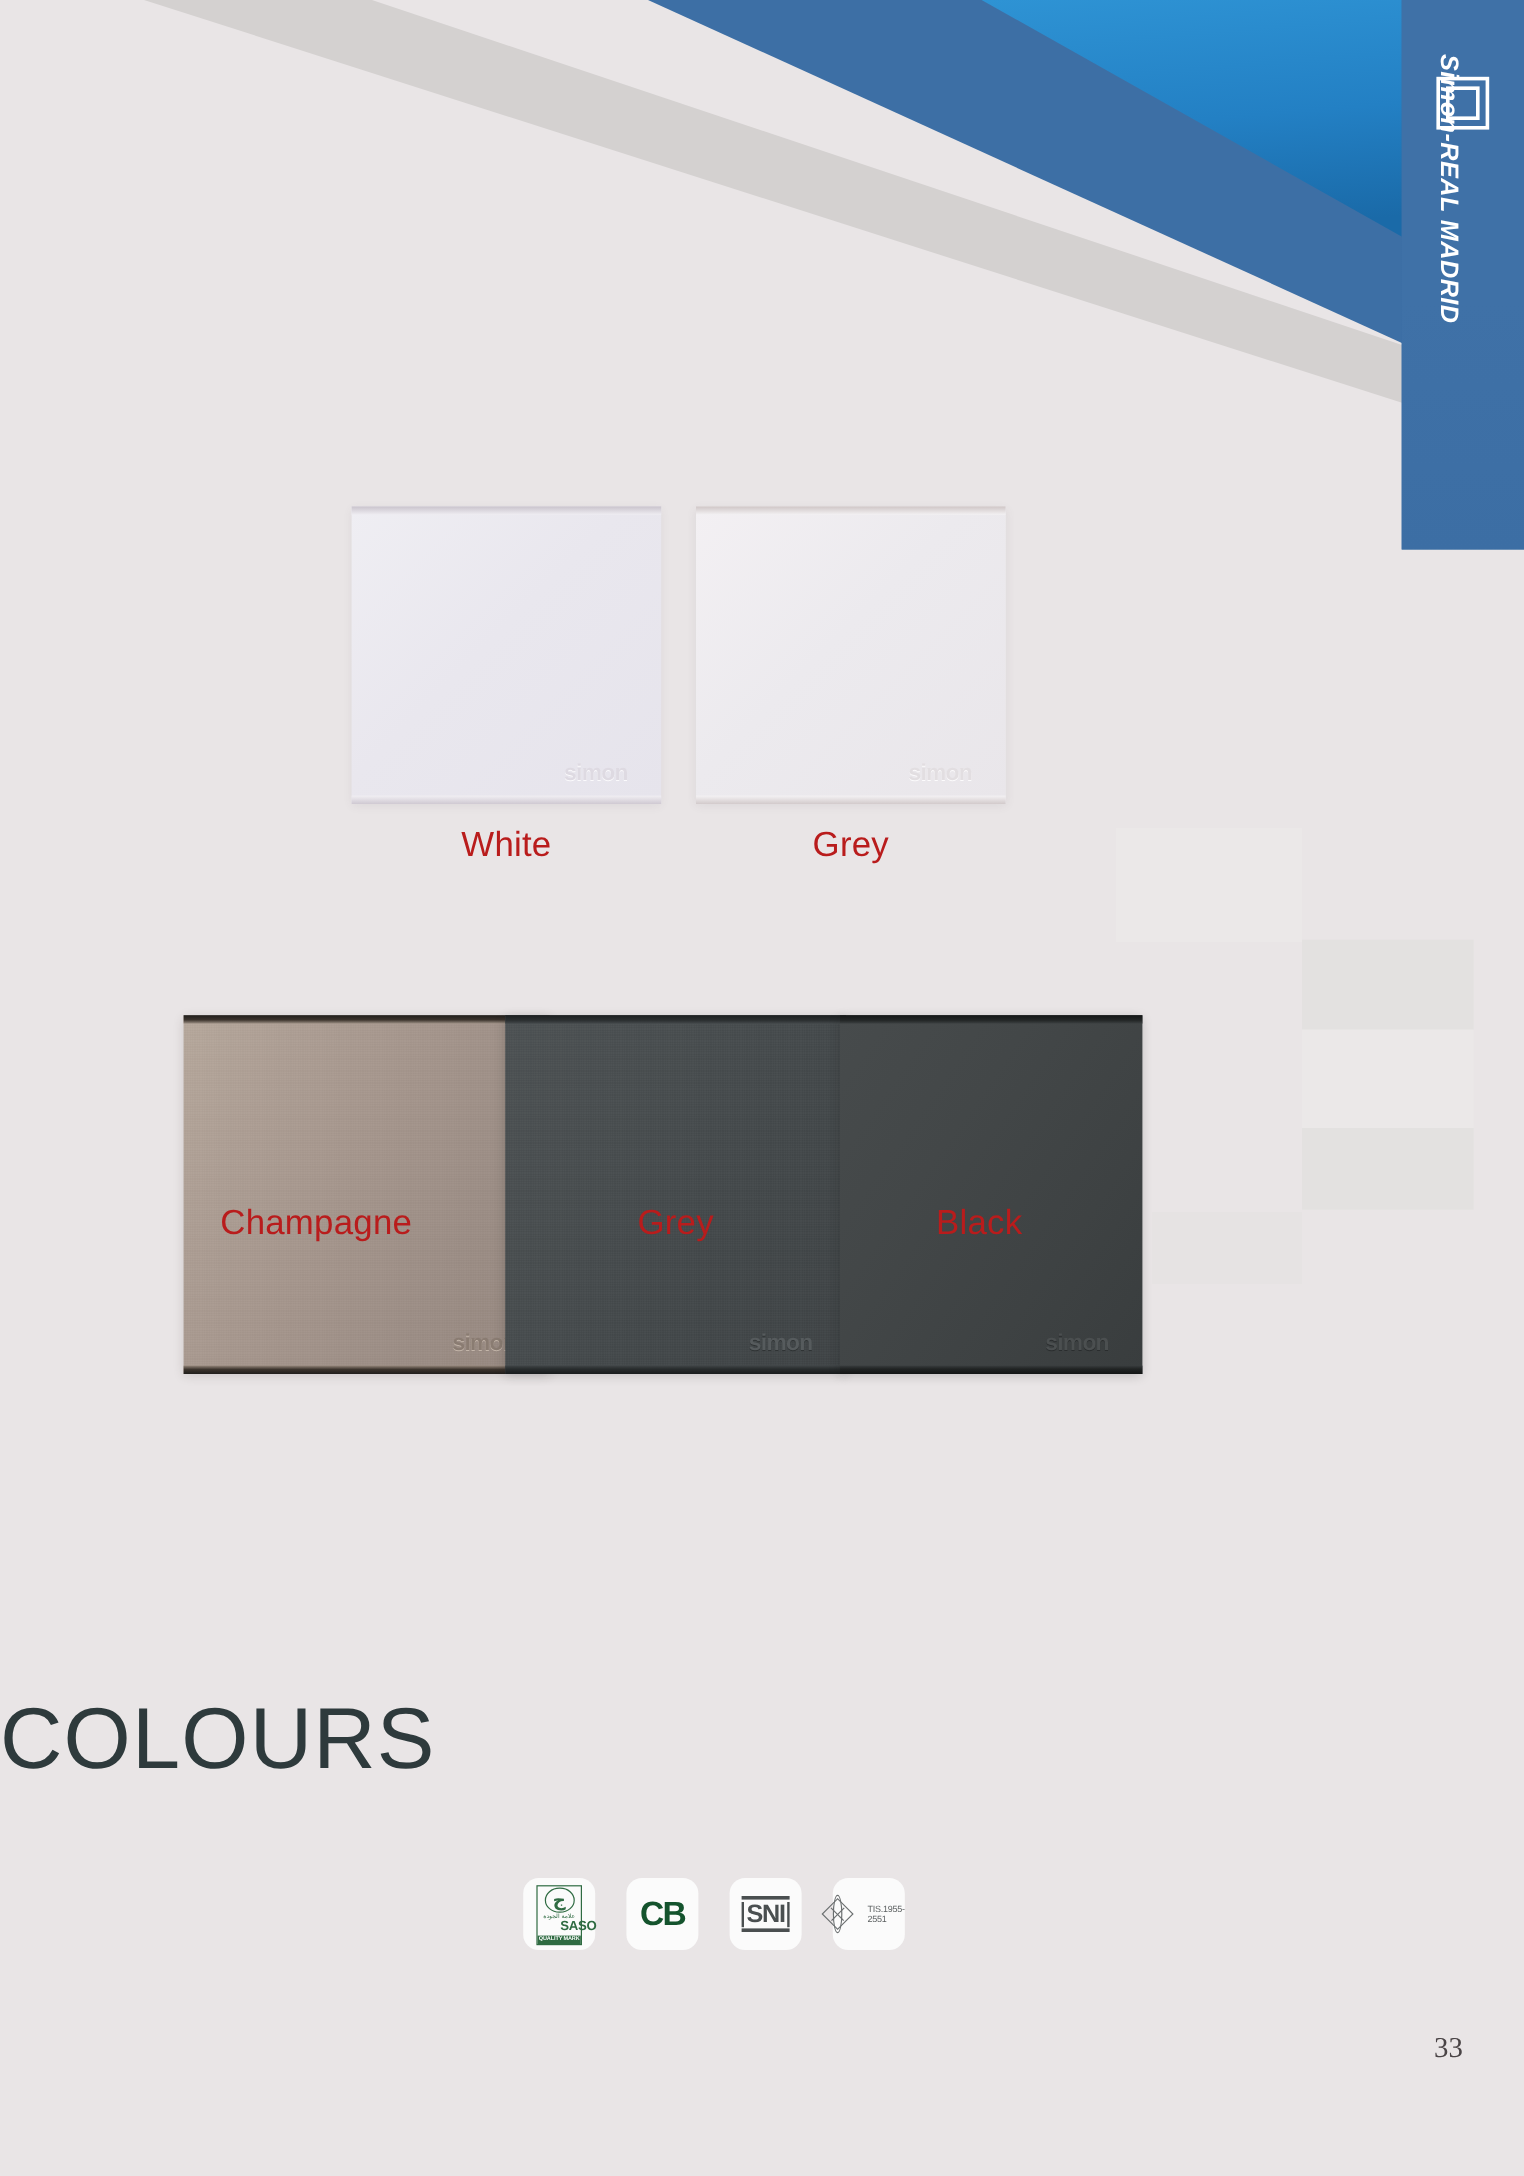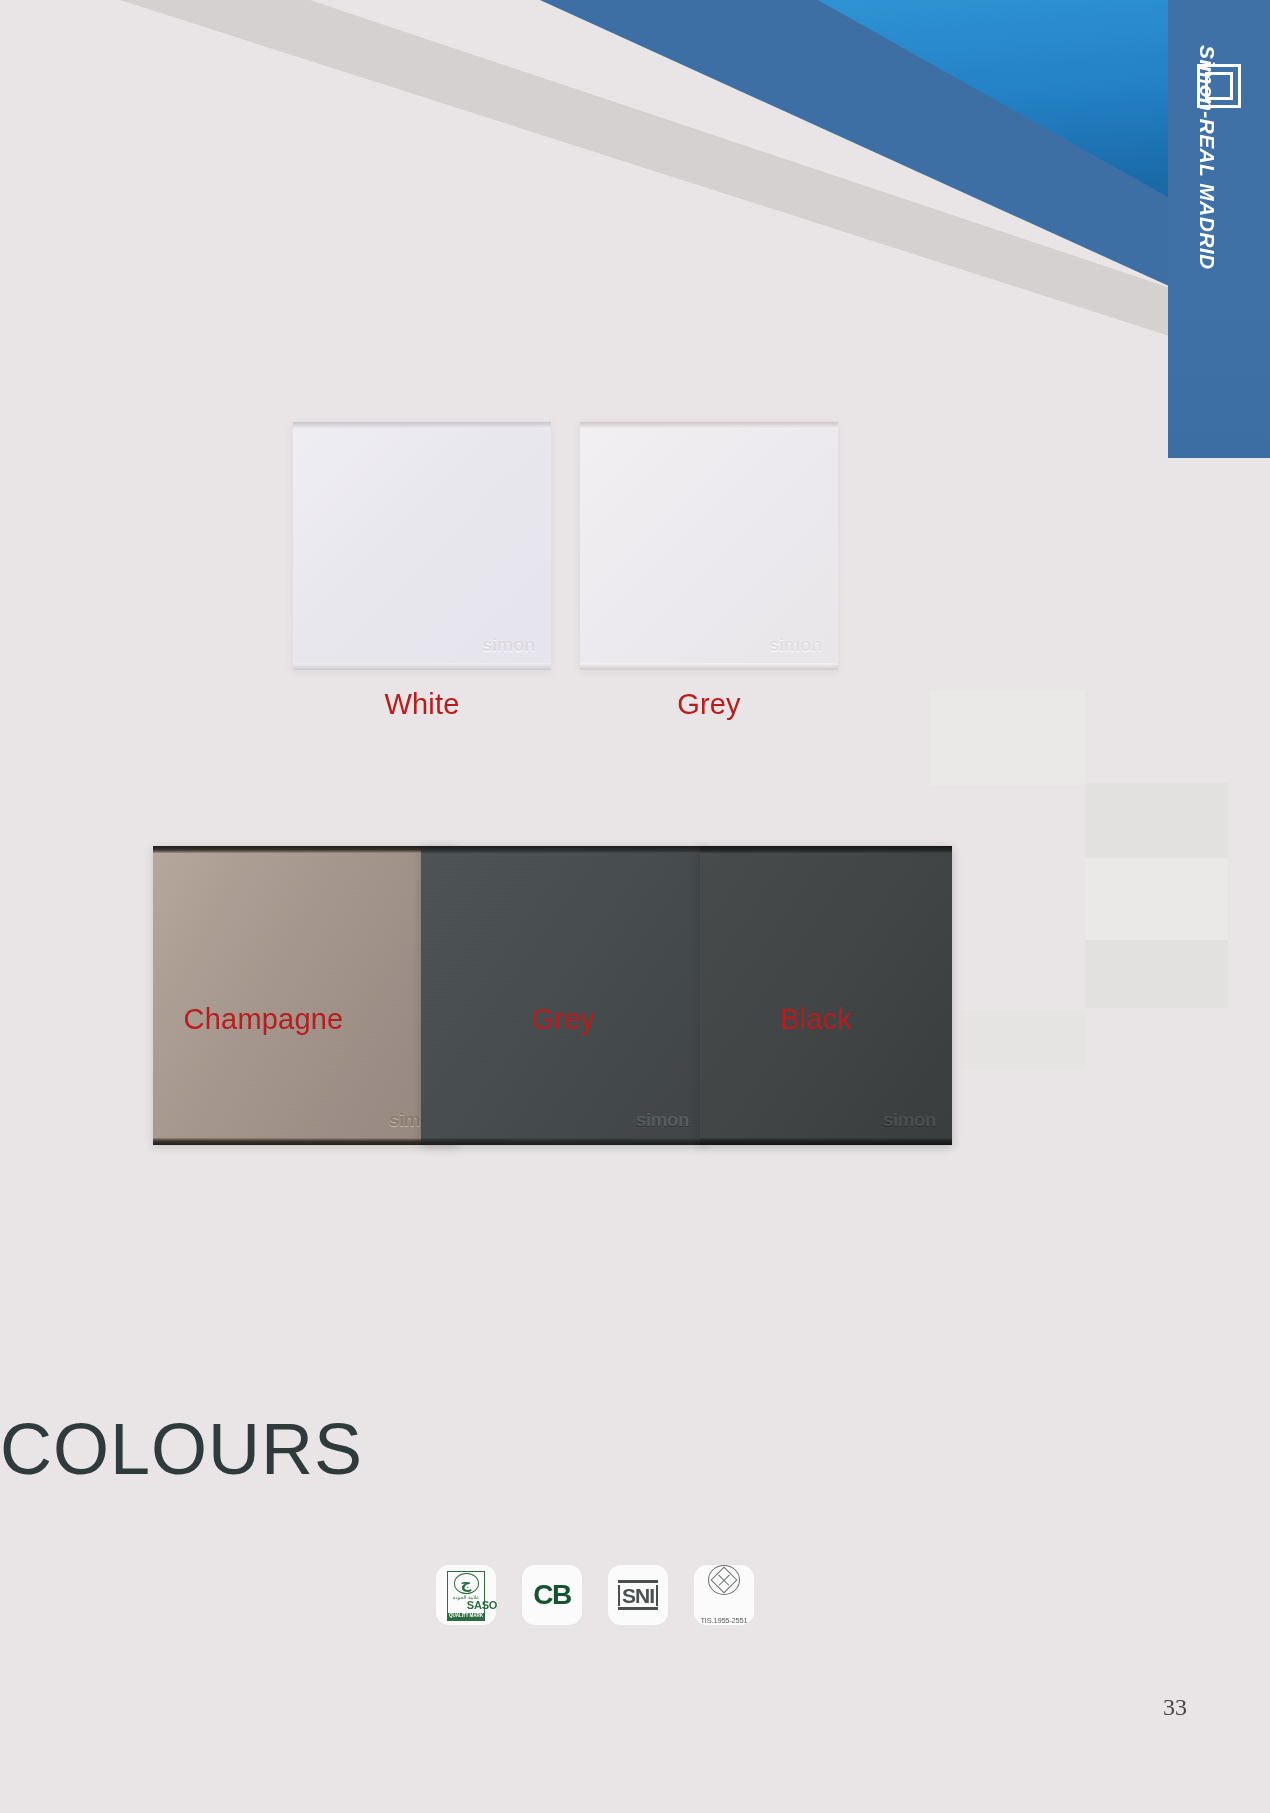--- a/index.html
+++ b/index.html
@@ -95,21 +95,21 @@
   .plate .edge-top,
   .plate .edge-bottom {
     position: absolute;
     left: 0; right: 0;
     height: 7px;
   }
   .plate .edge-top { top: 0; }
   .plate .edge-bottom { bottom: 0; }
   .plate .simon {
     position: absolute;
-    right: 16px;
+    right: 28px;
     bottom: 16px;
     font-size: 19px;
     font-weight: bold;
     letter-spacing: -0.6px;
     line-height: 1;
   }
   .cap-label {
     position: absolute;
     text-align: center;
     font-size: 29px;
@@ -242,21 +242,21 @@
     letter-spacing: -1.5px; font-family: "Liberation Sans", sans-serif;
   }
   .sni-box { display: flex; flex-direction: column; align-items: flex-start; gap: 1.5px; border-radius: 15px; }
   .sni-bar { width: 40px; height: 3px; background: #4a4f50; }
   .sni-text {
     font-size: 21px; font-weight: bold; color: #4a4f50;
     letter-spacing: -1px; line-height: 1; font-family: "Liberation Sans", sans-serif;
     border-left: 2px solid #4a4f50; border-right: 2px solid #4a4f50;
     padding: 0 2px;
   }
-  .cert-tis { flex-direction: column; gap: 21px; }
+  .cert-tis { flex-direction: row; gap: 21px; }
   .tis-mark {
     width: 30px; height: 30px; border: 1.6px solid #6b6f70; border-radius: 50%;
     position: relative;
   }
   .tis-diamond {
     position: absolute; left: 50%; top: 50%;
     width: 17px; height: 17px;
     transform: translate(-50%,-50%) rotate(45deg);
     border: 1.6px solid #6b6f70;
   }
@@ -266,20 +266,21 @@
   .tis-diamond::before { left: 1px; right: 1px; top: 50%; height: 1.4px; transform: translateY(-50%); }
   .tis-diamond::after  { top: 1px; bottom: 1px; left: 50%; width: 1.4px; transform: translateX(-50%); }
   .tis-text { font-size: 7.5px; color: #5d6162; letter-spacing: -0.2px; font-family: "Liberation Sans", sans-serif;}
 
   
   .page-no {
     position: absolute;
     font-size: 24px;
     color: #4a4446;
     font-family: "Liberation Serif", serif;
+    margin-left: 32px;
   }
 </style>
 </head>
 <body>
 
 <div id="page">
 
   <div class="bg-patch" style="left:1085px; top:783px; width:143px; height:75px;"></div>
   <div class="bg-patch light" style="left:1085px; top:858px; width:143px; height:82px;"></div>
   <div class="bg-patch" style="left:1085px; top:940px; width:143px; height:68px;"></div>

